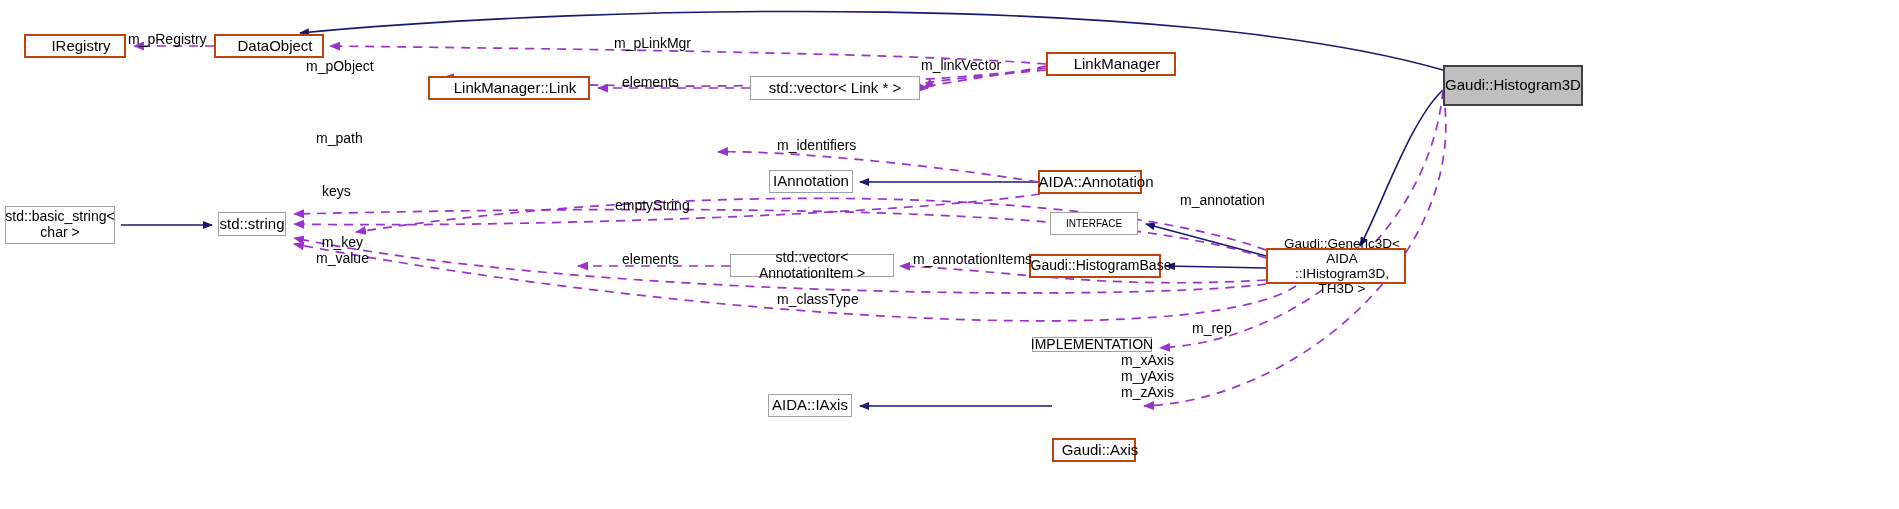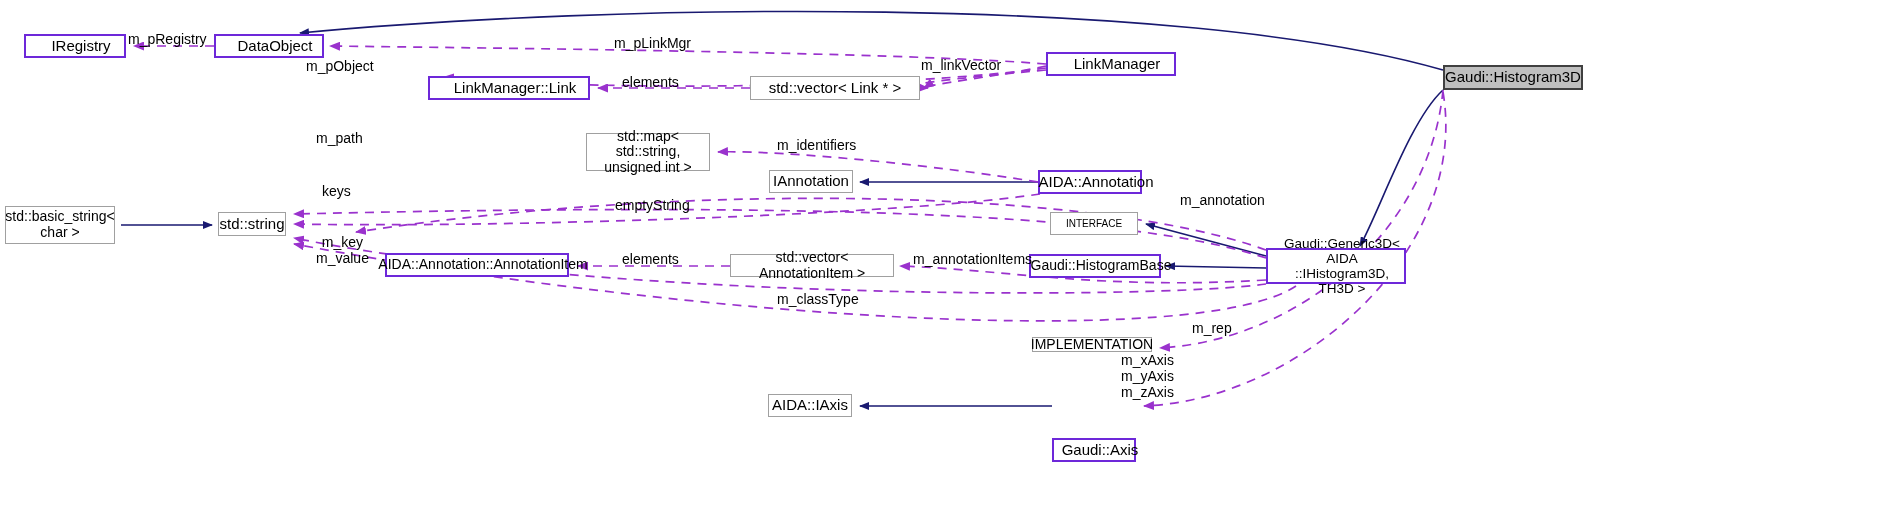--- a/index.html
+++ b/index.html
@@ -5,21 +5,21 @@
 <style>
   html,body{margin:0;padding:0;background:#ffffff;}
   body{font-family:"Liberation Sans","DejaVu Sans",sans-serif;}
   #canvas{position:relative;width:1899px;height:509px;background:#ffffff;overflow:hidden;}
   svg.edges{position:absolute;left:0;top:0;width:1899px;height:509px;pointer-events:none;}
 
   .node{position:absolute;box-sizing:border-box;display:flex;align-items:center;
         justify-content:center;text-align:center;background:#ffffff;
         font-size:15px;color:#000000;line-height:1.12;white-space:pre-line;}
   .node.thin{border:1px solid #a0a0a0;}
-  .node.thick{border:2px solid #6d28d9;padding-left:12px;}
+  .node.thick{border:2px solid #c2410c;padding-left:12px;}
   .node.current{border:2px solid #404040;background:#bfbfbf;}
 
   .elabel{position:absolute;font-size:14px;color:#000000;white-space:pre-line;
           text-align:center;line-height:1.15;}
 </style>
 </head>
 <body>
 
 <div id="canvas">
 
@@ -66,37 +66,34 @@
   <div class="node thick" style="left:24px;top:34px;width:102px;height:24px;">IRegistry</div>
 
   <div class="node thick" style="left:214px;top:34px;width:110px;height:24px;">DataObject</div>
 
   <div class="node thick" style="left:428px;top:76px;width:162px;height:24px;">LinkManager::Link</div>
 
   <div class="node thin" style="left:750px;top:76px;width:170px;height:24px;">std::vector&lt; Link * &gt;</div>
 
   <div class="node thick" style="left:1046px;top:52px;width:130px;height:24px;">LinkManager</div>
 
-  <div class="node current" style="left:1443px;top:65px;width:140px;height:25px;">Gaudi::Histogram3D</div>
+  <div class="node current" style="left:1443px;top:65px;width:140px;height:41px;">Gaudi::Histogram3D</div>
 
-  <div class="node thin" style="left:586px;top:133px;width:124px;height:38px;font-size:14px;">std::map&lt; std::string,
-unsigned int &gt;</div>
 
   <div class="node thin" style="left:769px;top:170px;width:84px;height:23px;">IAnnotation</div>
 
   <div class="node thick" style="left:1038px;top:170px;width:104px;height:24px;">AIDA::Annotation</div>
 
   <div class="node thin" style="left:5px;top:206px;width:110px;height:38px;font-size:14px;">std::basic_string&lt;
 char &gt;</div>
 
   <div class="node thin" style="left:218px;top:212px;width:68px;height:24px;">std::string</div>
 
   <div class="node thin" style="left:1050px;top:212px;width:88px;height:23px;font-size:10px;">INTERFACE</div>
 
-  <div class="node thick" style="left:385px;top:253px;width:184px;height:24px;font-size:14px;">AIDA::Annotation::AnnotationItem</div>
 
   <div class="node thin" style="left:730px;top:254px;width:164px;height:23px;font-size:14px;">std::vector&lt; AnnotationItem &gt;</div>
 
   <div class="node thick" style="left:1029px;top:254px;width:132px;height:24px;font-size:14px;">Gaudi::HistogramBase</div>
 
   <div class="node thick" style="left:1266px;top:248px;width:140px;height:36px;font-size:13.5px;">Gaudi::Generic3D&lt; AIDA
 ::IHistogram3D, TH3D &gt;</div>
 
   <div class="node thin" style="left:1032px;top:337px;width:120px;height:15px;font-size:14px;">IMPLEMENTATION</div>
 

